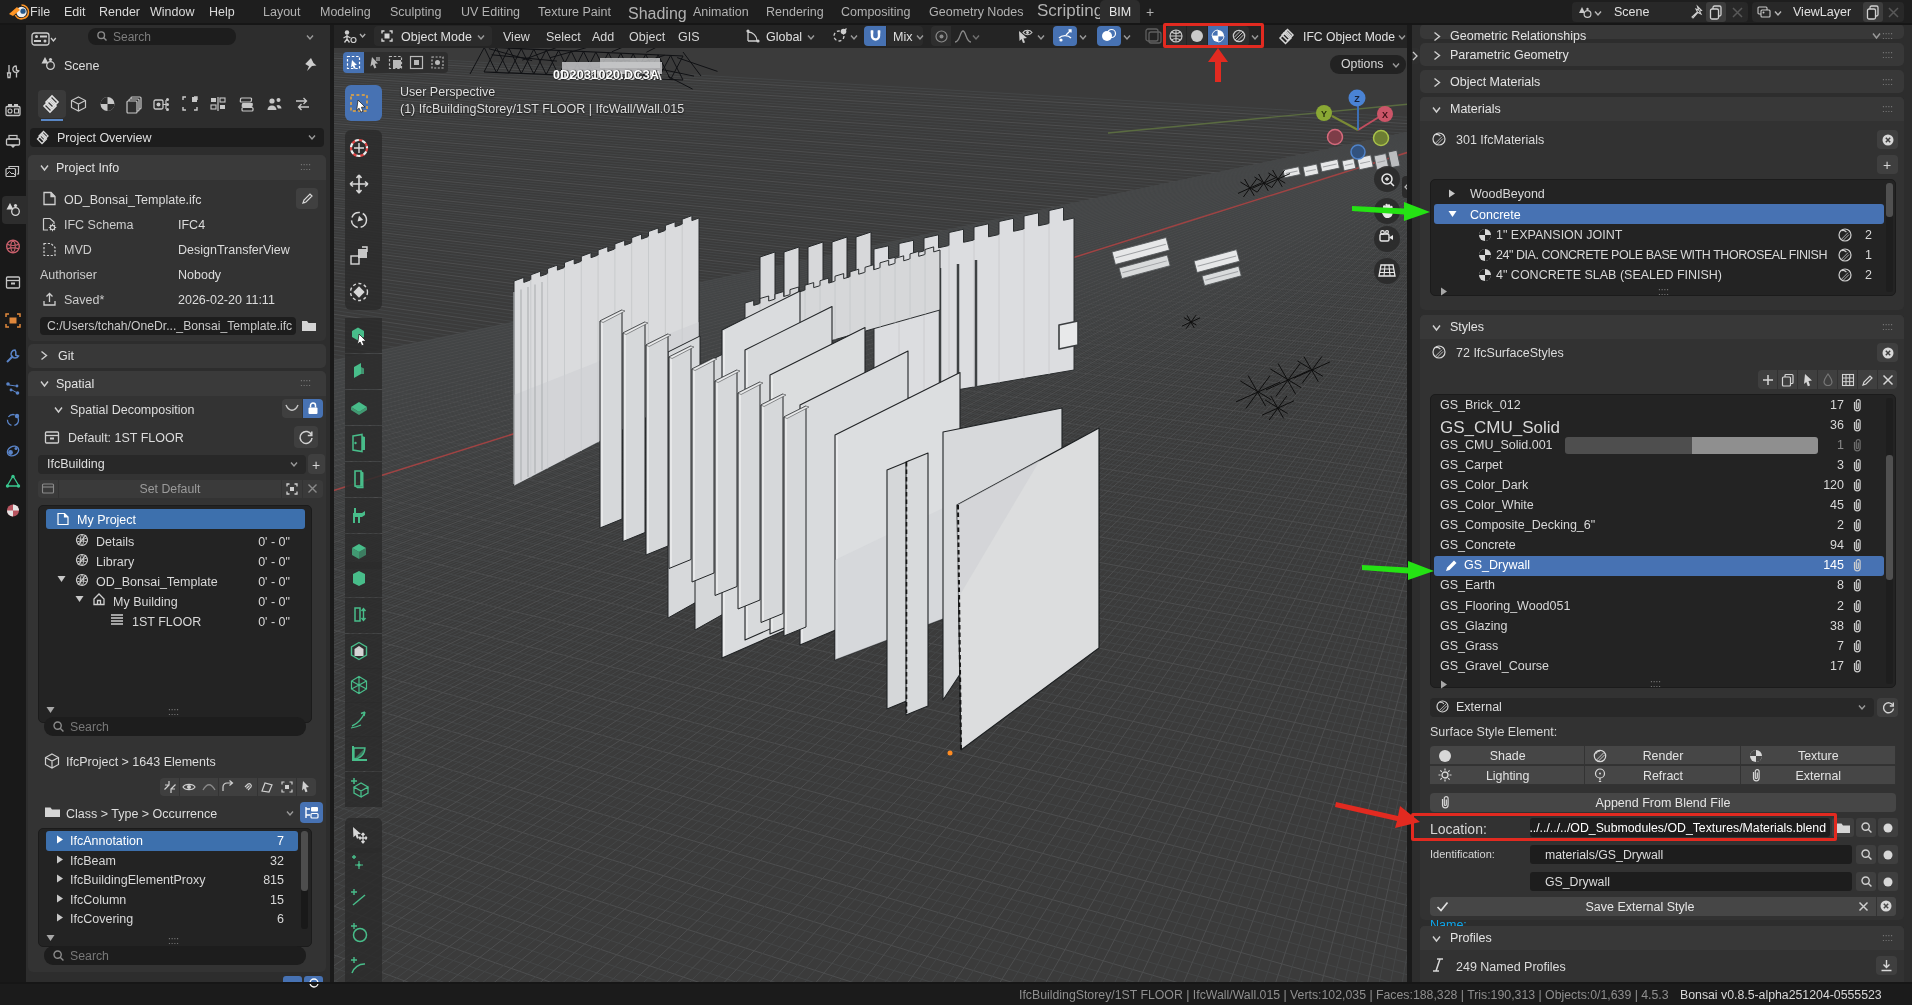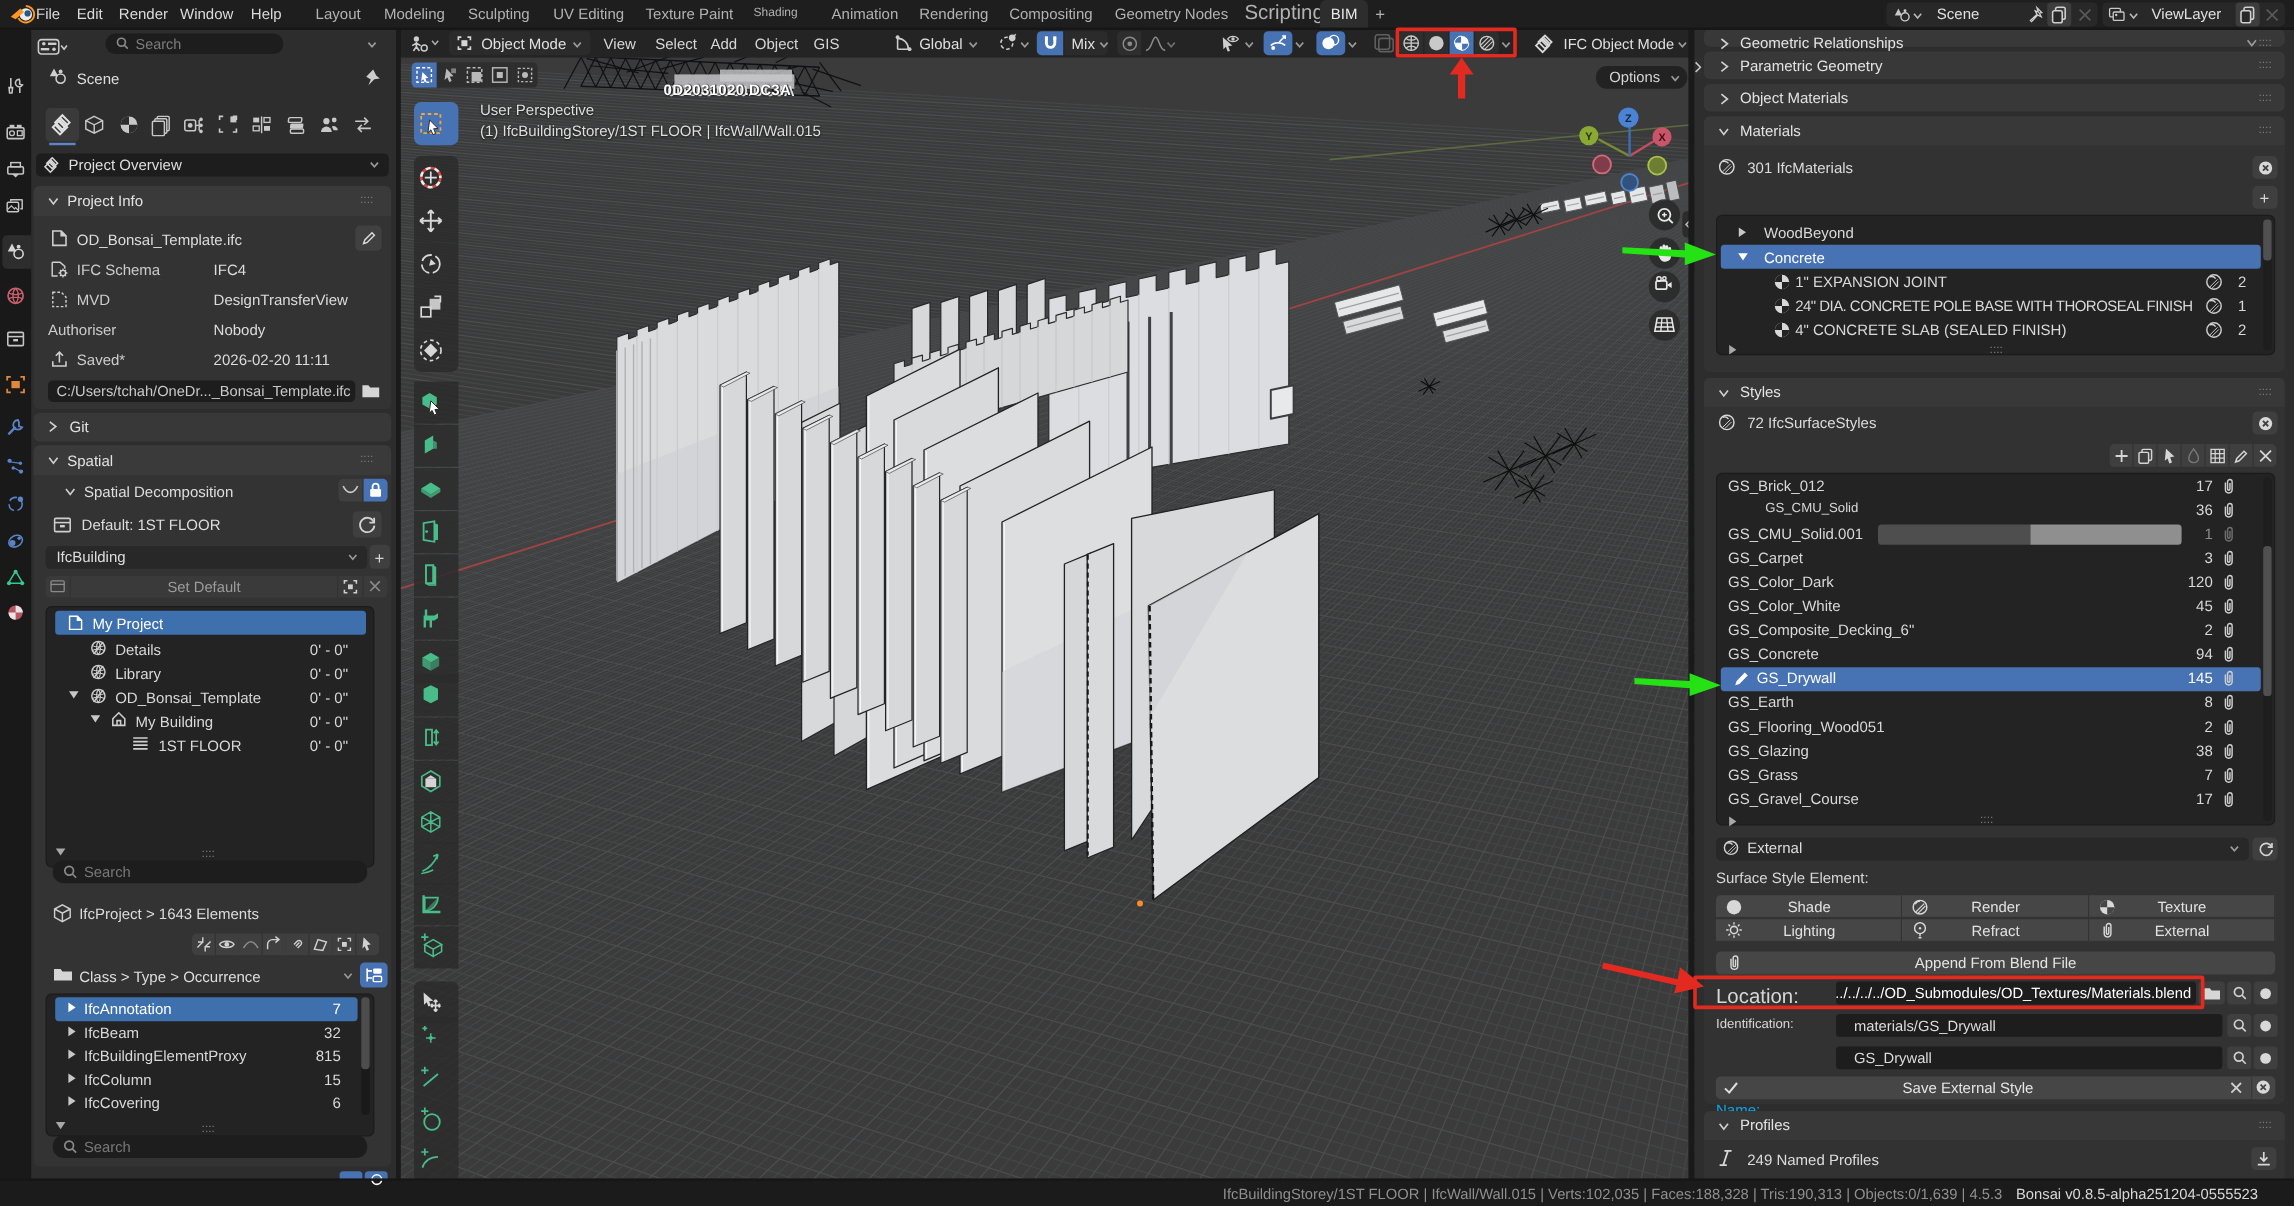--- a/index.html
+++ b/index.html
@@ -17,21 +17,21 @@
 <div class="tx" style="left:30px;top:6px;font-size:12.5px;color:#dadada;">File</div>
 <div class="tx" style="left:64px;top:6px;font-size:12.5px;color:#dadada;">Edit</div>
 <div class="tx" style="left:99px;top:6px;font-size:12.5px;color:#dadada;">Render</div>
 <div class="tx" style="left:150px;top:6px;font-size:12.5px;color:#dadada;">Window</div>
 <div class="tx" style="left:209px;top:6px;font-size:12.5px;color:#dadada;">Help</div>
 <div class="tx" style="left:263px;top:6px;font-size:12.5px;color:#b2b2b2;">Layout</div>
 <div class="tx" style="left:320px;top:6px;font-size:12.5px;color:#b2b2b2;">Modeling</div>
 <div class="tx" style="left:390px;top:6px;font-size:12.5px;color:#b2b2b2;">Sculpting</div>
 <div class="tx" style="left:461px;top:6px;font-size:12.5px;color:#b2b2b2;">UV Editing</div>
 <div class="tx" style="left:538px;top:6px;font-size:12.5px;color:#b2b2b2;">Texture Paint</div>
-<div class="tx" style="left:628px;top:6px;font-size:10px;color:#b2b2b2;">Shading</div>
+<div class="tx" style="left:628px;top:6px;font-size:16px;color:#b2b2b2;">Shading</div>
 <div class="tx" style="left:693px;top:6px;font-size:12.5px;color:#b2b2b2;">Animation</div>
 <div class="tx" style="left:766px;top:6px;font-size:12.5px;color:#b2b2b2;">Rendering</div>
 <div class="tx" style="left:841px;top:6px;font-size:12.5px;color:#b2b2b2;">Compositing</div>
 <div class="tx" style="left:929px;top:6px;font-size:12.5px;color:#b2b2b2;">Geometry Nodes</div>
 <div class="tx" style="left:1037px;top:2px;font-size:17px;color:#b2b2b2;">Scripting</div>
 <div class="a" style="left:1100px;top:0;width:40px;height:24px;background:#2d2d2d;border-radius:5px 5px 0 0"></div>
 <div class="tx" style="left:1109px;top:6px;font-size:12.5px;color:#e8e8e8;">BIM</div>
 <div class="tx" style="left:1146px;top:5px;font-size:14px;color:#b2b2b2;">+</div>
 <div class="a" style="left:1572px;top:2px;width:176px;height:20px;background:#282828;border-radius:4px"></div>
 <svg class="a" style="left:1578px;top:6px;" width="14" height="12" viewBox="0 0 14 12">
@@ -641,21 +641,21 @@
   </svg>
 <svg class="a" style="left:1880.5px;top:372.5px;" width="14" height="14" viewBox="0 0 14 14">
     <path d="M2.5 2.5 L11.5 11.5 M11.5 2.5 L2.5 11.5" stroke="#d5d5d5" stroke-width="1.5"></path>
   </svg>
 <div class="a" style="left:1430px;top:394px;width:466px;height:294px;background:#232323;border:1px solid #1b1b1b;border-radius:5px"></div>
 <div class="tx" style="left:1440px;top:398.5px;font-size:12.5px;color:#d8d8d8;">GS_Brick_012</div>
 <div class="tx" style="left:1424px;top:398.5px;font-size:12.5px;color:#d8d8d8;width:420px;text-align:right;">17</div>
 <svg class="a" style="left:1850px;top:397.5px;" width="14" height="15" viewBox="0 0 14 15">
     <path d="M4.5 4 L4.5 10 a2.8 2.8 0 0 0 5.6 0 L10.1 3.5 a1.9 1.9 0 0 0 -3.8 0 L6.3 9.5 a1 1 0 0 0 2 0 L8.3 4.5" stroke="#cfcfcf" stroke-width="1.2" fill="none"></path>
   </svg>
-<div class="tx" style="left:1440px;top:418.6px;font-size:11px;color:#d8d8d8;margin-left:31px;">GS_CMU_Solid</div>
+<div class="tx" style="left:1440px;top:418.6px;font-size:17px;color:#d8d8d8;">GS_CMU_Solid</div>
 <div class="tx" style="left:1424px;top:418.6px;font-size:12.5px;color:#d8d8d8;width:420px;text-align:right;">36</div>
 <svg class="a" style="left:1850px;top:417.6px;" width="14" height="15" viewBox="0 0 14 15">
     <path d="M4.5 4 L4.5 10 a2.8 2.8 0 0 0 5.6 0 L10.1 3.5 a1.9 1.9 0 0 0 -3.8 0 L6.3 9.5 a1 1 0 0 0 2 0 L8.3 4.5" stroke="#cfcfcf" stroke-width="1.2" fill="none"></path>
   </svg>
 <div class="tx" style="left:1440px;top:438.70000000000005px;font-size:12.5px;color:#d8d8d8;">GS_CMU_Solid.001</div>
 <div class="tx" style="left:1424px;top:438.70000000000005px;font-size:12.5px;color:#8a8a8a;width:420px;text-align:right;">1</div>
 <div class="a" style="left:1565px;top:436.70000000000005px;width:127px;height:17px;background:#4e4e4e;border-radius:3px 0 0 3px"></div>
 <div class="a" style="left:1692px;top:436.70000000000005px;width:126px;height:17px;background:#8f8f8f;border-radius:0 3px 3px 0"></div>
 <svg class="a" style="left:1850px;top:437.70000000000005px;" width="14" height="15" viewBox="0 0 14 15">
     <path d="M4.5 4 L4.5 10 a2.8 2.8 0 0 0 5.6 0 L10.1 3.5 a1.9 1.9 0 0 0 -3.8 0 L6.3 9.5 a1 1 0 0 0 2 0 L8.3 4.5" stroke="#6f6f6f" stroke-width="1.2" fill="none"></path>
@@ -776,21 +776,21 @@
 <div class="a" style="left:1740.6666666666667px;top:765.5px;width:155.33333333333334px;height:19px;background:#464646;border-right:1px solid #333;border-bottom:1px solid #333;"></div>
 <svg class="a" style="left:1748.6666666666667px;top:768.0px;" width="14" height="14" viewBox="0 0 14 14">
     <path d="M4.5 4 L4.5 10 a2.8 2.8 0 0 0 5.6 0 L10.1 3.5 a1.9 1.9 0 0 0 -3.8 0 L6.3 9.5 a1 1 0 0 0 2 0 L8.3 4.5" stroke="#d8d8d8" stroke-width="1.2" fill="none"></path>
   </svg>
 <div class="tx" style="left:1740.6666666666667px;top:769.5px;width:155.33333333333334px;text-align:center;font-size:12.4px;color:#e2e2e2;">External</div>
 <div class="a" style="left:1430px;top:793px;width:466px;height:19px;background:#464646;border-radius:4px"></div>
 <svg class="a" style="left:1438px;top:795px;" width="14" height="15" viewBox="0 0 14 15">
     <path d="M4.5 4 L4.5 10 a2.8 2.8 0 0 0 5.6 0 L10.1 3.5 a1.9 1.9 0 0 0 -3.8 0 L6.3 9.5 a1 1 0 0 0 2 0 L8.3 4.5" stroke="#d8d8d8" stroke-width="1.2" fill="none"></path>
   </svg>
 <div class="tx" style="left:1430px;top:797px;width:466px;text-align:center;font-size:12.5px;color:#e5e5e5;">Append From Blend File</div>
-<div class="tx" style="left:1430px;top:822px;font-size:17px;color:#d6d6d6;">Location:</div>
+<div class="tx" style="left:1430px;top:822px;font-size:14px;color:#d6d6d6;">Location:</div>
 <div class="a" style="left:1530px;top:818px;width:300px;height:19px;background:#1d1d1d;border-radius:3px"></div>
 <div class="tx" style="left:1406px;top:822px;font-size:12.3px;color:#ffffff;width:420px;text-align:right;">../../../../OD_Submodules/OD_Textures/Materials.blend</div>
 <div class="a" style="left:1832px;top:818px;width:22px;height:19px;background:#3f3f3f;border-radius:3px"></div>
 <svg class="a" style="left:1836px;top:821px;" width="15" height="13" viewBox="0 0 15 13">
     <path d="M1 2.5 L1 12 L14 12 L14 4.5 L7 4.5 L5.5 2.5 Z" fill="#d5d5d5"></path>
   </svg>
 <div class="a" style="left:1856px;top:818px;width:20px;height:19px;background:#3f3f3f;border-radius:3px"></div>
 <svg class="a" style="left:1861px;top:822px;" width="11" height="11" viewBox="0 0 11 11">
     <circle cx="4.62" cy="4.62" r="3.6300000000000003" stroke="#d0d0d0" stroke-width="1.4" fill="none"></circle>
     <line x1="7.15" y1="7.15" x2="10.45" y2="10.45" stroke="#d0d0d0" stroke-width="1.4"></line>

